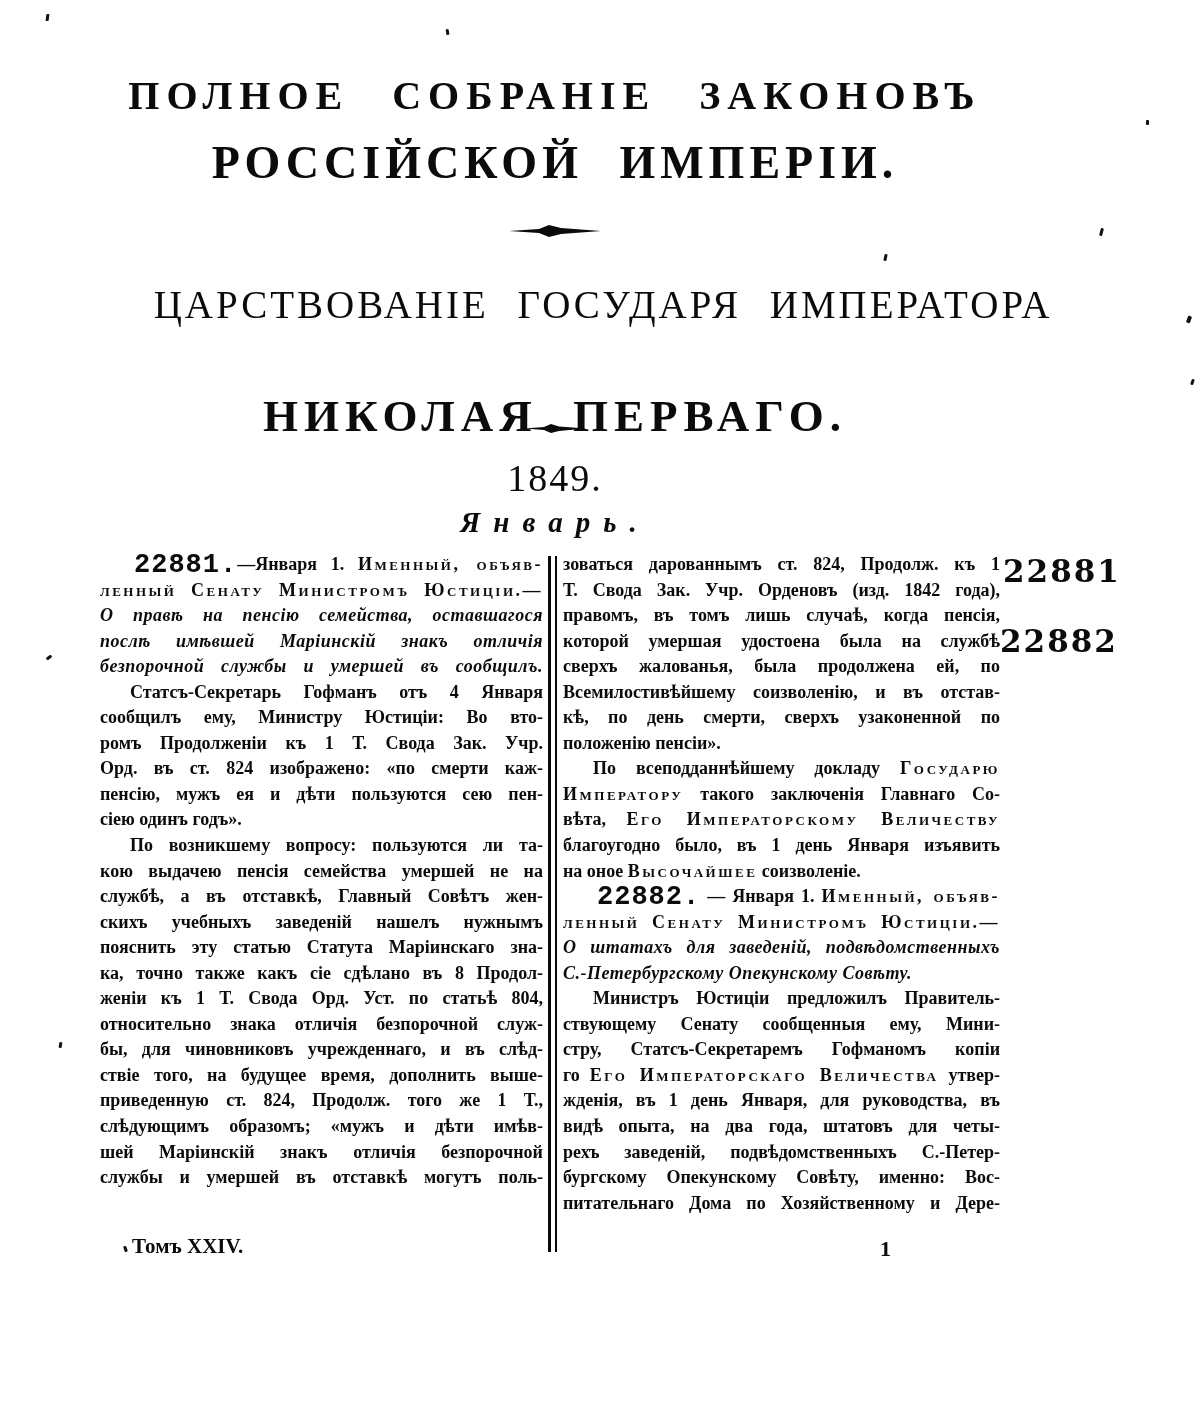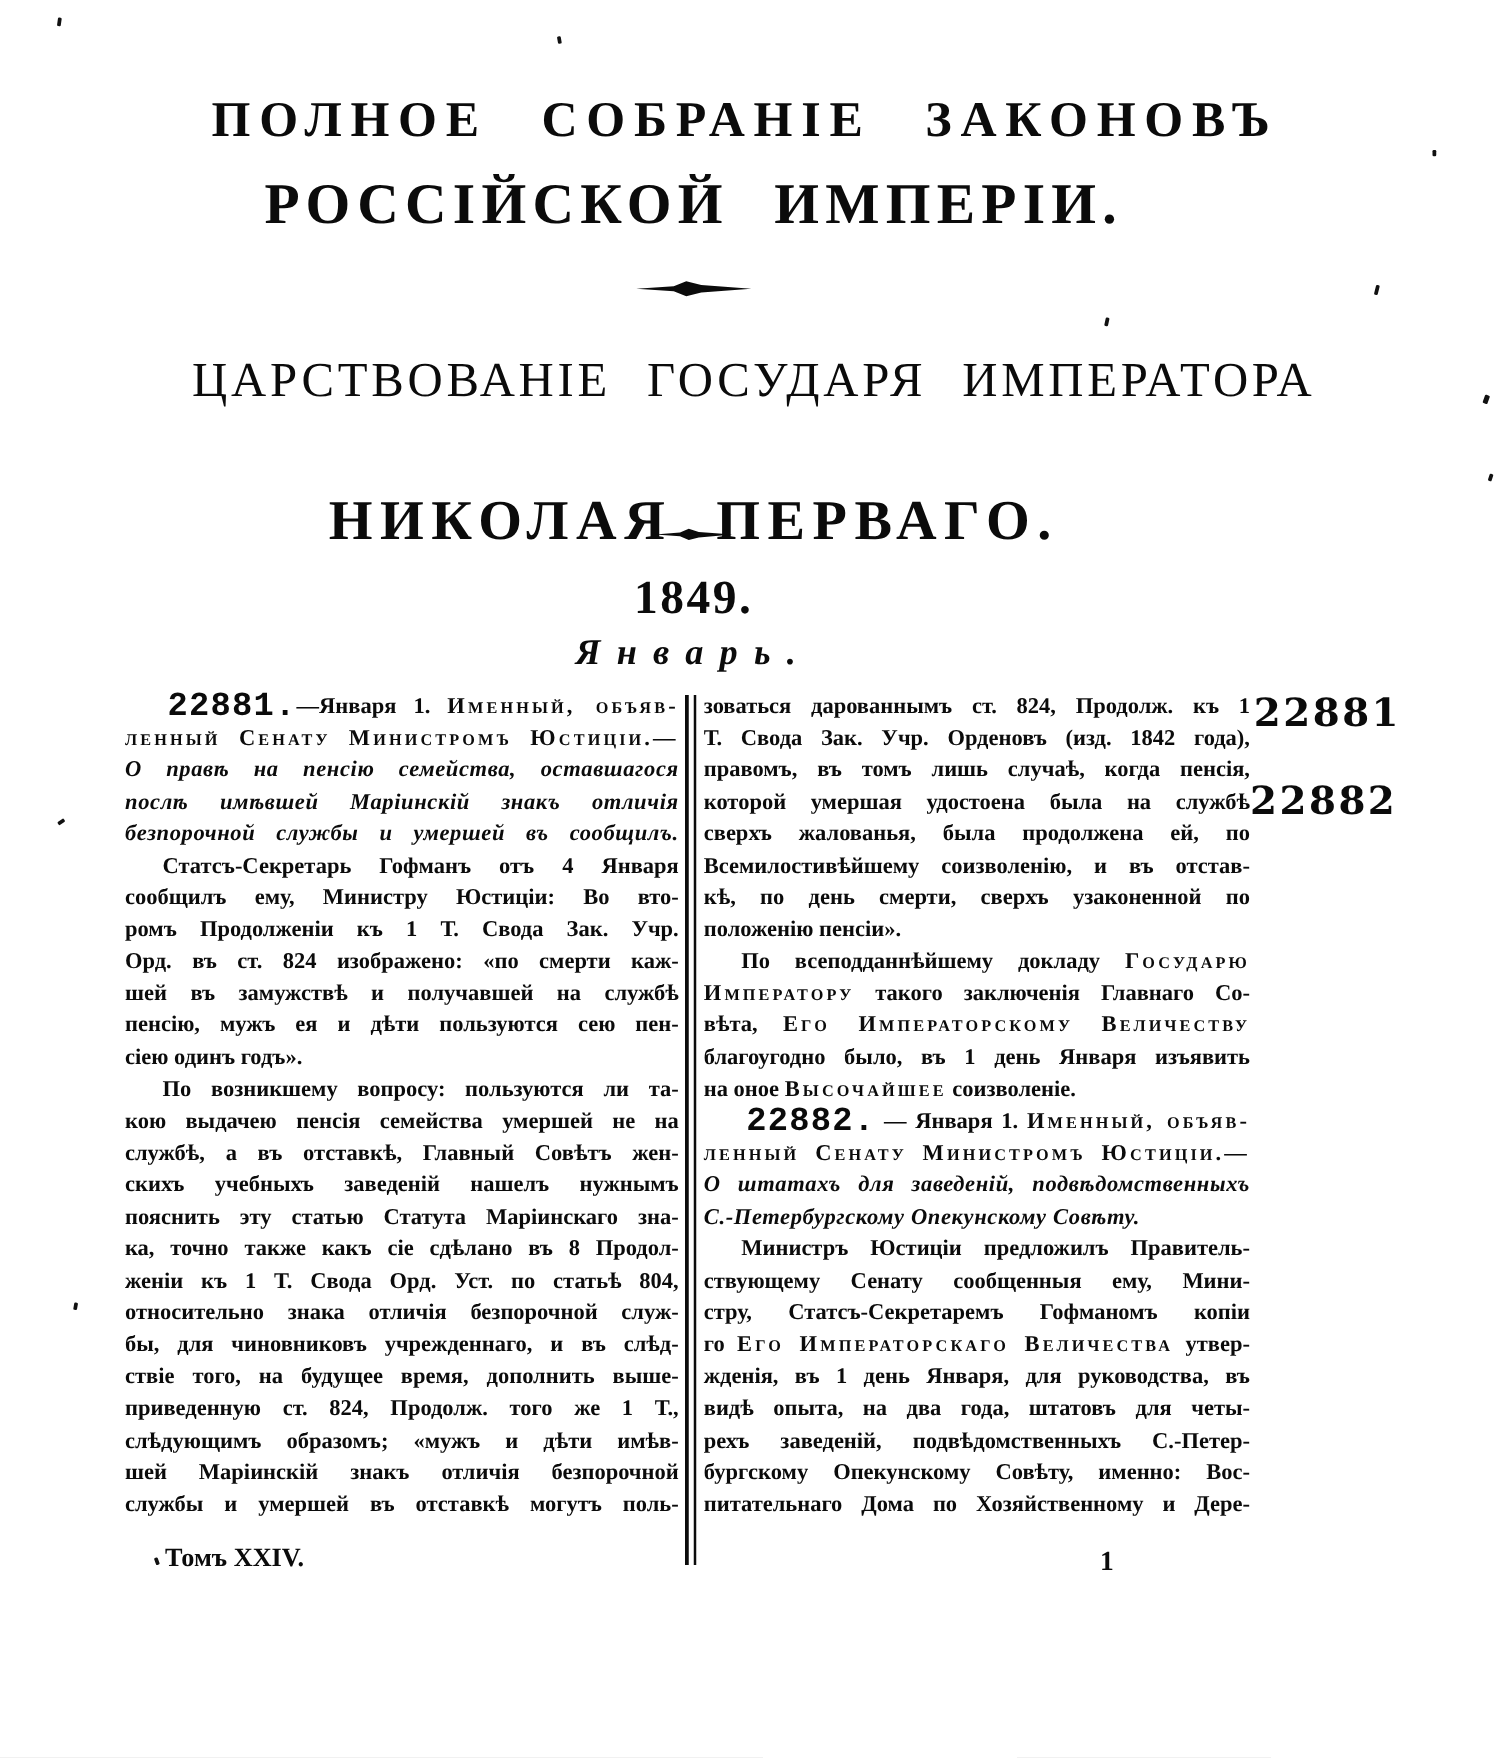--- a/index.html
+++ b/index.html
@@ -8,31 +8,31 @@
     width:1200px;height:1406px;
     margin:0 auto;
     background:#ffffff;
     font-family:"Liberation Serif","DejaVu Serif",serif;
     color:#0b0b0b;
     overflow:hidden;
   }
   
   .head-wrap{position:absolute;left:0;top:0;width:1110px;text-align:center;}
   .t1{position:absolute;left:0;top:72px;width:100%;
-      font-size:40px;font-weight:bold;letter-spacing:7px;word-spacing:26px;padding-left:41px;}
+      font-size:40px;font-weight:bold;letter-spacing:7px;word-spacing:26px;}
   .t2{position:absolute;left:0;top:136px;width:100%;
       font-size:46px;font-weight:bold;letter-spacing:5px;word-spacing:20px;}
   .orn1{position:absolute;left:0;top:224px;width:100%;text-align:center;}
   .r1{position:absolute;left:0;top:282px;width:100%;
       font-size:39px;font-weight:normal;letter-spacing:3px;word-spacing:16px;margin-left:48px;}
   .r2{position:absolute;left:0;top:342px;width:100%;
       font-size:45px;font-weight:bold;letter-spacing:6px;word-spacing:18px;margin-top:48px;}
   .orn2{position:absolute;left:0;top:420px;width:100%;text-align:center;}
   .yr{position:absolute;left:0;top:456px;width:100%;
-      font-size:38px;font-weight:bold;letter-spacing:2px;}
+      font-size:38px;font-weight:normal;letter-spacing:2px;}
   .mo{position:absolute;left:0;top:506px;width:100%;
       font-size:29px;font-weight:bold;font-style:italic;letter-spacing:13px;}
   
   .col{position:absolute;top:552px;font-size:18px;font-weight:700;}
   .col-left{left:100px;width:443px;}
   .col-right{left:563px;width:437px;}
   .line{height:25.55px;line-height:25.55px;overflow:visible;}
   .line.j{text-align:justify;text-align-last:justify;}
   .line.end{text-align:left;}
   .ind1{text-indent:30px;}
@@ -93,21 +93,20 @@
   <div class="col col-left" id="colL">
       <div class="line j ind2"><span class="seg-num">22881.</span><span class="seg-p">—Января 1. </span><span class="seg-sp">Именный, объяв-</span></div>
       <div class="line j"><span class="seg-sp">ленный Сенату Министромъ Юстиціи.—</span></div>
       <div class="line j"><span class="seg-it">О правѣ на пенсію семейства, оставшагося</span></div>
       <div class="line j"><span class="seg-it">послѣ имѣвшей Маріинскій знакъ отличія</span></div>
       <div class="line j"><span class="seg-it">безпорочной службы и умершей въ сообщилъ.</span></div>
       <div class="line j ind1"><span class="seg-p">Статсъ-Секретарь Гофманъ отъ 4 Января</span></div>
       <div class="line j"><span class="seg-p">сообщилъ ему, Министру Юстиціи: Во вто-</span></div>
       <div class="line j"><span class="seg-p">ромъ Продолженіи къ 1 Т. Свода Зак. Учр.</span></div>
       <div class="line j"><span class="seg-p">Орд. въ ст. 824 изображено: «по смерти каж-</span></div>
-      <div class="line j"><span class="seg-p">шей въ замужствѣ и получавшей на службѣ</span></div>
       <div class="line j"><span class="seg-p">пенсію, мужъ ея и дѣти пользуются сею пен-</span></div>
       <div class="line end"><span class="seg-p">сіею одинъ годъ».</span></div>
       <div class="line j ind1"><span class="seg-p">По возникшему вопросу: пользуются ли та-</span></div>
       <div class="line j"><span class="seg-p">кою выдачею пенсія семейства умершей не на</span></div>
       <div class="line j"><span class="seg-p">службѣ, а въ отставкѣ, Главный Совѣтъ жен-</span></div>
       <div class="line j"><span class="seg-p">скихъ учебныхъ заведеній нашелъ нужнымъ</span></div>
       <div class="line j"><span class="seg-p">пояснить эту статью Статута Маріинскаго зна-</span></div>
       <div class="line j"><span class="seg-p">ка, точно также какъ сіе сдѣлано въ 8 Продол-</span></div>
       <div class="line j"><span class="seg-p">женіи къ 1 Т. Свода Орд. Уст. по статьѣ 804,</span></div>
       <div class="line j"><span class="seg-p">относительно знака отличія безпорочной служ-</span></div>

